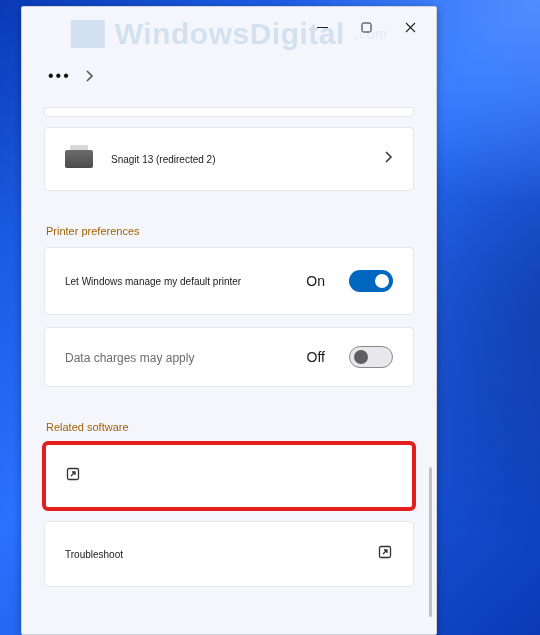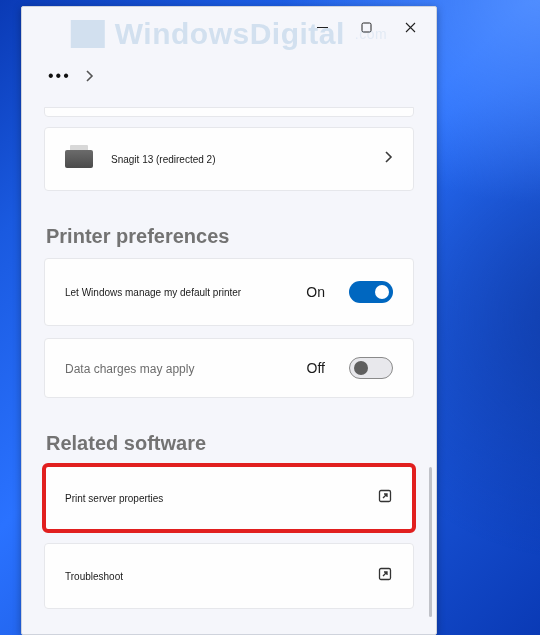--- a/index.html
+++ b/index.html
@@ -83,21 +83,21 @@
     border-radius: 2px;
     position: relative;
   }
   .printer-icon::before {
     content: "";
     position: absolute; top: -5px; left: 5px; right: 5px; height: 5px;
     background: #d8d8d8; border-radius: 1px 1px 0 0;
   }
 
   .section-head {
-    font-size: 20px; font-weight: 700; color: #737373;
+    font-size: 11px; font-weight: 400; color: #a16207;
     padding: 22px 0 10px 2px;
   }
 
   .toggle {
     width: 44px; height: 22px; border-radius: 11px;
     position: relative;
   }
   .toggle .knob {
     width: 14px; height: 14px; border-radius: 50%;
     position: absolute; top: 4px;
@@ -217,23 +217,20 @@
         <div class="toggle toggle-off">
           <div class="knob"></div>
         </div>
       </div>
     </div>
 
     <div class="section-head">Related software</div>
 
     <div class="card highlight">
       <div class="row">
-        <div class="grow">
-          <div class="label">Print server properties</div>
-        </div>
         <span class="open-icon">
           <svg width="16" height="16" viewBox="0 0 16 16">
               <rect x="2.5" y="2.5" width="11" height="11" rx="1.5" fill="none" stroke="#333" stroke-width="1.3"></rect>
               <path d="M6 10 L10 6 M7 6 H10 V9" fill="none" stroke="#333" stroke-width="1.3"></path>
             </svg>
         </span>
       </div>
     </div>
 
     <div class="card">

